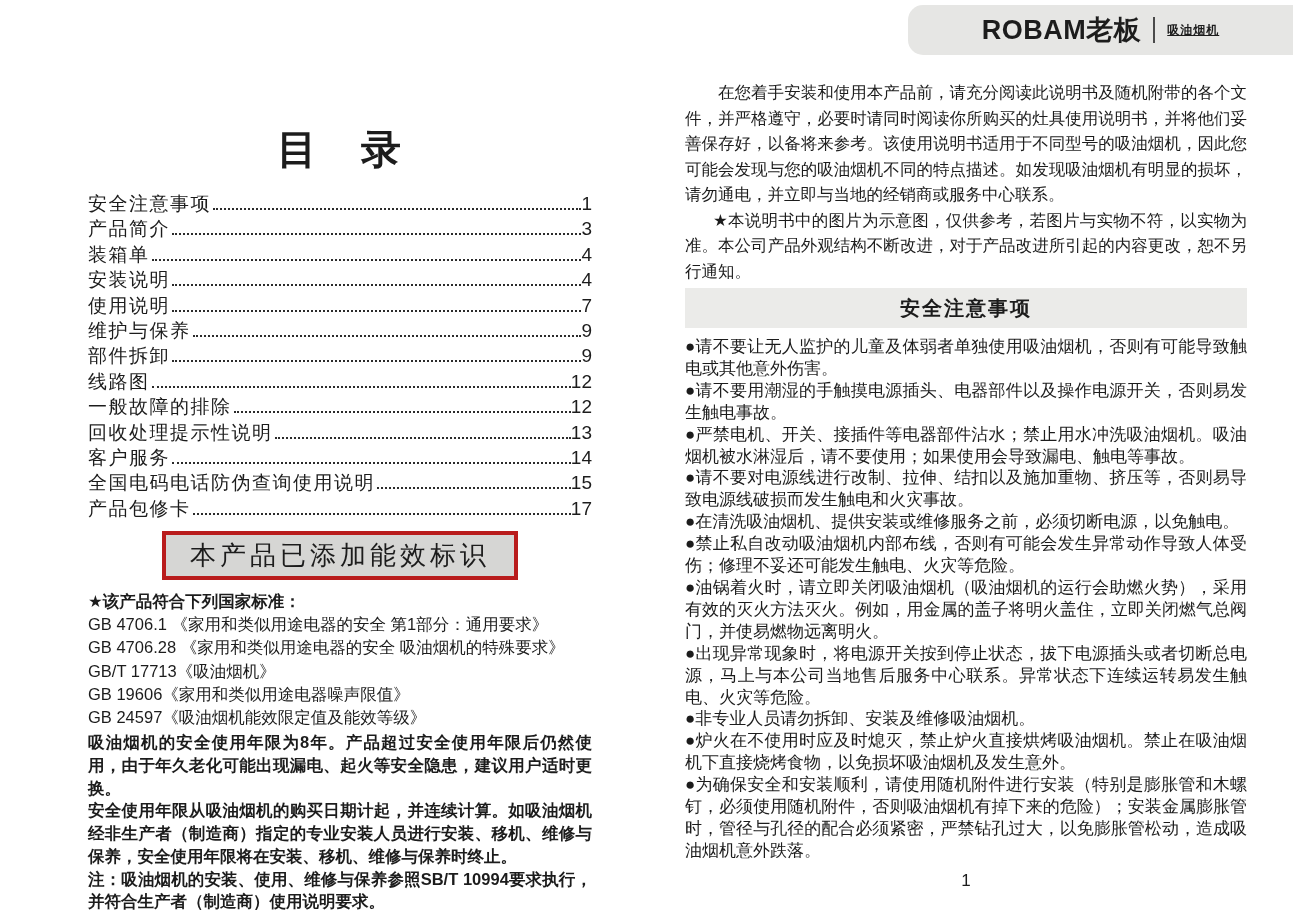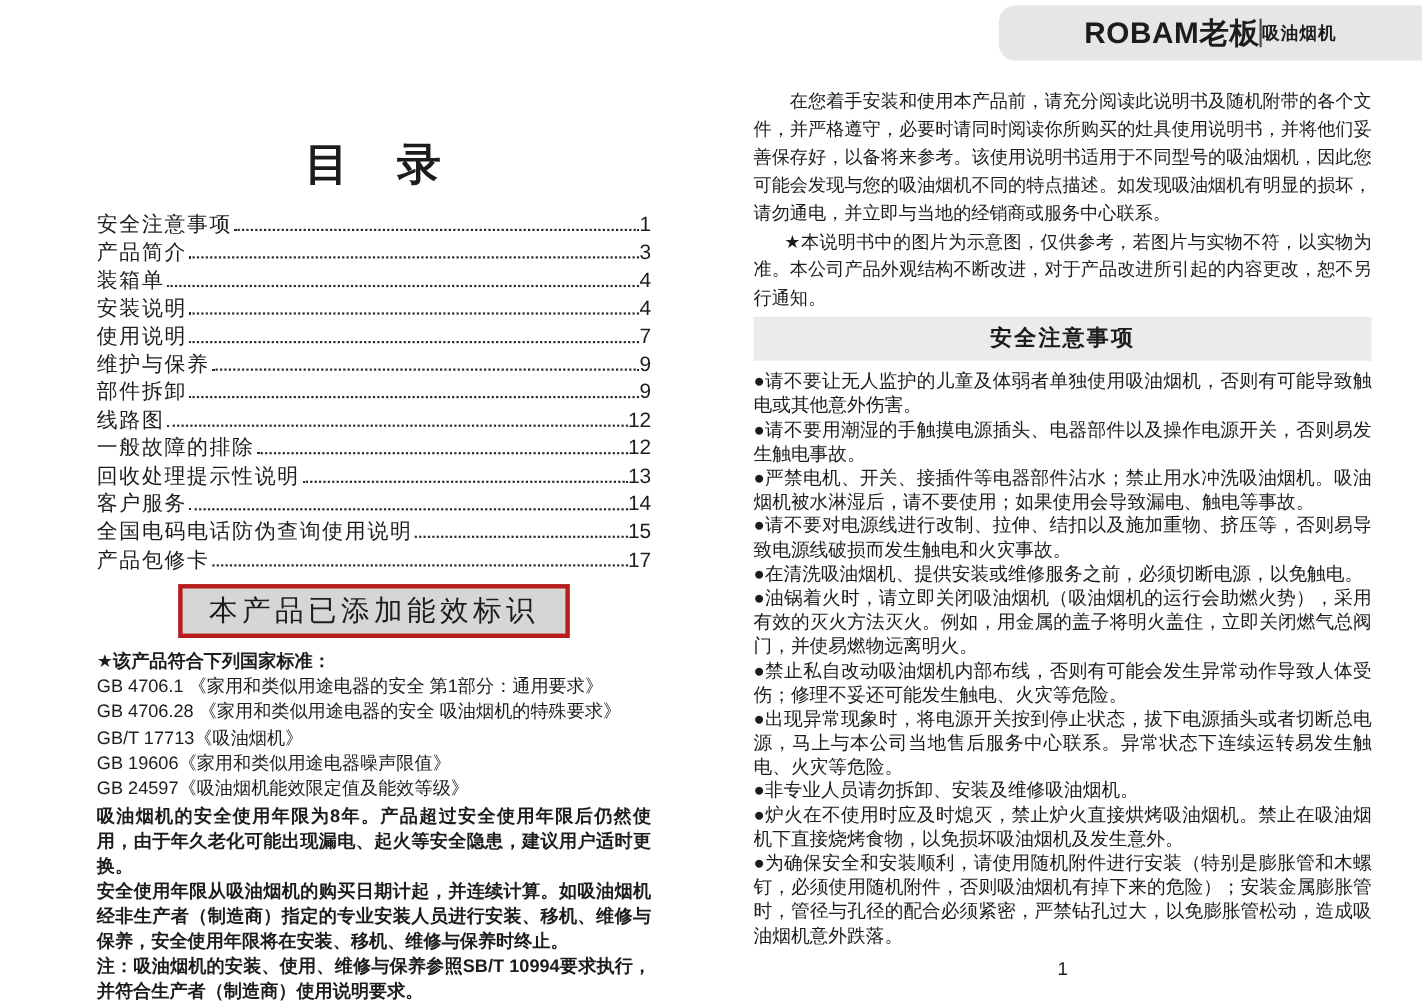--- a/index.html
+++ b/index.html
@@ -1,24 +1,24 @@
 <!DOCTYPE html>
 <html><head>
 <meta charset="utf-8">
 <style>
   html,body{margin:0;padding:0;background:#ffffff;}
   body{font-family:"Liberation Sans","DejaVu Sans",sans-serif;color:#1c1c1c;}
   .page{position:relative;width:1293px;height:910px;background:#ffffff;overflow:hidden;}
 
   
   .brandbar{position:absolute;top:5px;left:908px;width:385px;height:50px;background:#e6e6e4;
-    border-radius:15px 0 0 15px;display:flex;align-items:center;justify-content:center;text-align:center;}
+    border-radius:15px 0 0 15px;display:flex;align-items:center;justify-content:center;gap:12px;text-align:center;}
   .brand{font-size:27px;font-weight:900;letter-spacing:.5px;}
   .bar-divider{width:2px;height:26px;background:#4a4a4a;}
-  .product{font-size:16px;font-weight:bold;letter-spacing:1px;}
+  .product{font-size:12px;font-weight:bold;letter-spacing:1px;text-decoration:underline;}
 
   
   .left{position:absolute;left:88px;top:85px;width:504px;margin-top:37px;}
   .toc-title{margin:0 0 14px 0;font-size:40px;font-weight:bold;text-align:center;letter-spacing:2px;}
   .toc-list{margin:0;padding:0;}
   .toc-row{display:flex;align-items:baseline;height:25.4px;font-size:19px;}
   .toc-label{letter-spacing:1.5px;white-space:nowrap;}
   .toc-dots{flex:1;border-bottom:2.4px dotted #2b2b2b;margin:0 0 4px 2px;}
   .toc-page{white-space:nowrap;}
   .energy-box{width:fit-content;margin:10px auto 0;border:4px solid #b91c1c;background:#d6d6d4;
@@ -141,22 +141,22 @@
   <section class="right">
     <p class="para indent1">在您着手安装和使用本产品前，请充分阅读此说明书及随机附带的各个文件，并严格遵守，必要时请同时阅读你所购买的灶具使用说明书，并将他们妥善保存好，以备将来参考。该使用说明书适用于不同型号的吸油烟机，因此您可能会发现与您的吸油烟机不同的特点描述。如发现吸油烟机有明显的损坏，请勿通电，并立即与当地的经销商或服务中心联系。</p>
     <p class="para indent2">★本说明书中的图片为示意图，仅供参考，若图片与实物不符，以实物为准。本公司产品外观结构不断改进，对于产品改进所引起的内容更改，恕不另行通知。</p>
     <div class="section-bar">安全注意事项</div>
     <div class="bullets" id="bullets">
         <p class="bullet">●请不要让无人监护的儿童及体弱者单独使用吸油烟机，否则有可能导致触电或其他意外伤害。</p>
         <p class="bullet">●请不要用潮湿的手触摸电源插头、电器部件以及操作电源开关，否则易发生触电事故。</p>
         <p class="bullet">●严禁电机、开关、接插件等电器部件沾水；禁止用水冲洗吸油烟机。吸油烟机被水淋湿后，请不要使用；如果使用会导致漏电、触电等事故。</p>
         <p class="bullet">●请不要对电源线进行改制、拉伸、结扣以及施加重物、挤压等，否则易导致电源线破损而发生触电和火灾事故。</p>
         <p class="bullet">●在清洗吸油烟机、提供安装或维修服务之前，必须切断电源，以免触电。</p>
+        <p class="bullet">●禁止私自改动吸油烟机内部布线，否则有可能会发生异常动作导致人体受伤；修理不妥还可能发生触电、火灾等危险。</p>
         <p class="bullet">●油锅着火时，请立即关闭吸油烟机（吸油烟机的运行会助燃火势），采用有效的灭火方法灭火。例如，用金属的盖子将明火盖住，立即关闭燃气总阀门，并使易燃物远离明火。</p>
-        <p class="bullet">●禁止私自改动吸油烟机内部布线，否则有可能会发生异常动作导致人体受伤；修理不妥还可能发生触电、火灾等危险。</p>
         <p class="bullet">●出现异常现象时，将电源开关按到停止状态，拔下电源插头或者切断总电源，马上与本公司当地售后服务中心联系。异常状态下连续运转易发生触电、火灾等危险。</p>
         <p class="bullet">●非专业人员请勿拆卸、安装及维修吸油烟机。</p>
         <p class="bullet">●炉火在不使用时应及时熄灭，禁止炉火直接烘烤吸油烟机。禁止在吸油烟机下直接烧烤食物，以免损坏吸油烟机及发生意外。</p>
         <p class="bullet">●为确保安全和安装顺利，请使用随机附件进行安装（特别是膨胀管和木螺钉，必须使用随机附件，否则吸油烟机有掉下来的危险）；安装金属膨胀管时，管径与孔径的配合必须紧密，严禁钻孔过大，以免膨胀管松动，造成吸油烟机意外跌落。</p>
       </div>
     <div class="pagenum">1</div>
   </section>
 
 </div>
 

